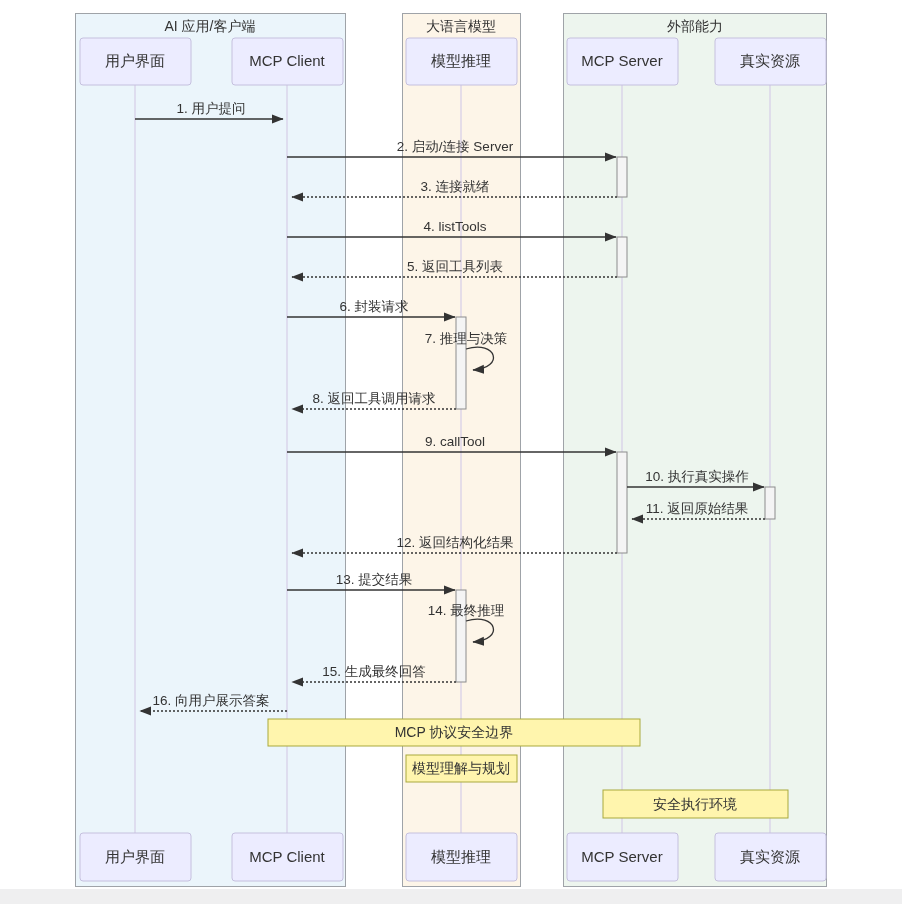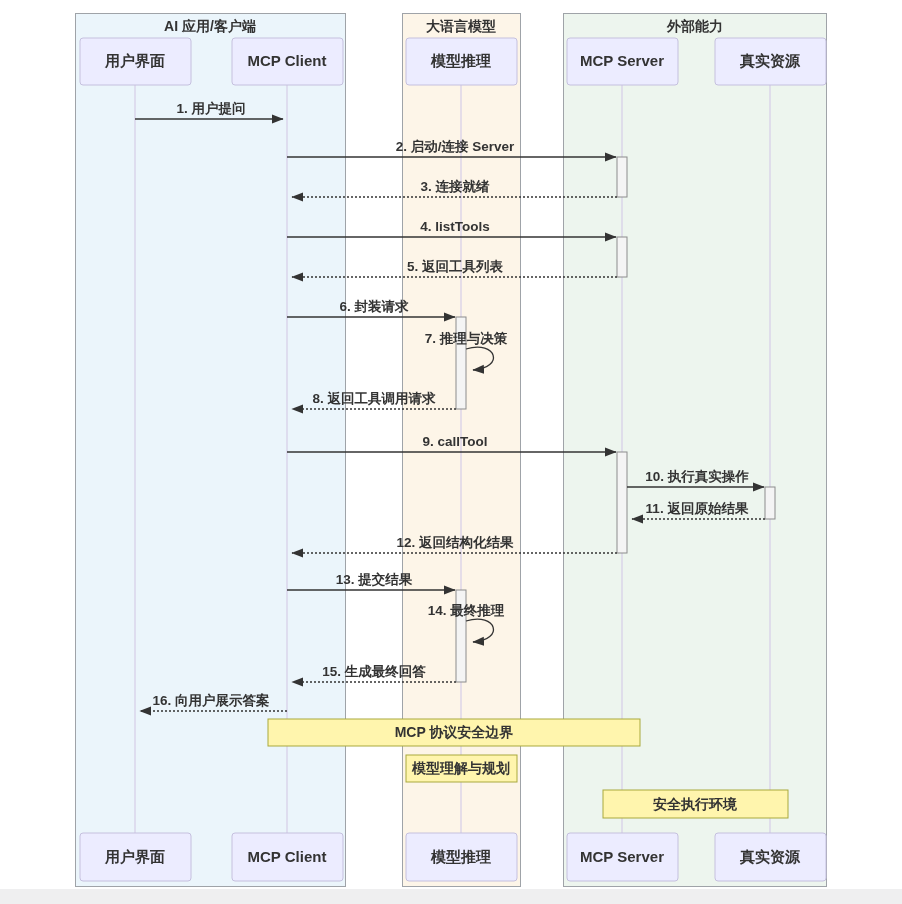--- a/index.html
+++ b/index.html
@@ -2,21 +2,20 @@
 <html style="--canvas: #ffffff; --group1_fill: #ebf5fb; --group2_fill: #fdf5e8; --group3_fill: #edf5ee; --group_border: #9fa3a8; --actor_fill: #ececff; --actor_border: #c5c0de; --note_fill: #fff5ad; --note_border: #a9a93c; --activation_fill: #f4f4f4; --activation_border: #8c8c8c; --lifeline: #d5cde8; --arrow: #333333; --text: #333333; --footer_strip: #efeff0;"><head>
 <meta charset="utf-8">
 <style>
   html,body{margin:0;padding:0;background:#ffffff;}
   .stage{
     position:relative;
     width:902px;height:904px;
     background:var(--canvas,#fff);
     overflow:hidden;
     font-family:"Liberation Sans","DejaVu Sans",sans-serif;
-    font-weight:bold;
   }
   svg{display:block;}
   svg text{
     fill:var(--text,#333);
     font-family:"Liberation Sans","DejaVu Sans",sans-serif;
   }
   .group-box{stroke:var(--group_border,#9fa3a8);stroke-width:1;}
   .g1{fill:var(--group1_fill,#ebf5fb);}
   .g2{fill:var(--group2_fill,#fdf5e8);}
   .g3{fill:var(--group3_fill,#edf5ee);}

